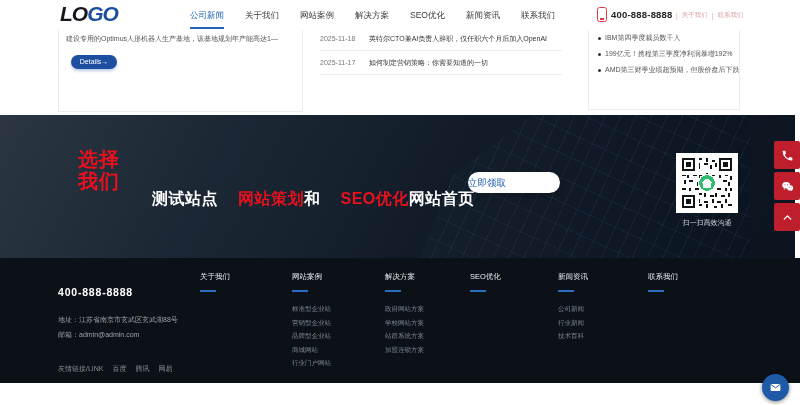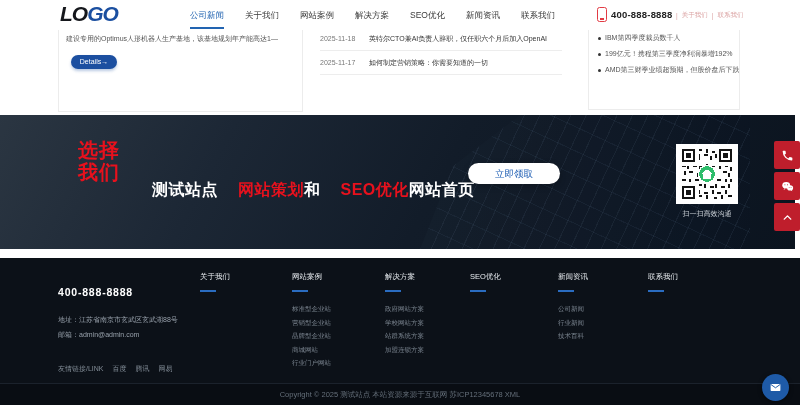--- a/index.html
+++ b/index.html
@@ -39,34 +39,34 @@
   .news-list { position:absolute; left:320px; top:-3px; width:242px; }
   .news-row { display:flex; gap:9px; align-items:center; height:24px; border-bottom:1px solid #ededed; cursor:pointer; }
   .news-date { font-size:7px; color:#777; flex:0 0 40px; }
   .news-title { font-size:7px; color:#333; white-space:nowrap; overflow:hidden; }
   .side-box { position:absolute; left:588px; top:-8px; width:152px; height:88px; background:#fff; border:1px solid #ececec; border-top:none; }
   .side-item { display:flex; align-items:center; gap:4px; margin:0 0 0 9px; height:16px; cursor:pointer; }
   .side-box .side-item:first-child { margin-top:8px; }
   .dot { width:3px; height:3px; border-radius:50%; background:#333; flex:0 0 3px; }
   .side-text { font-size:7px; color:#555; white-space:nowrap; overflow:hidden; }
   
-  .banner { position:absolute; left:0; top:106px; width:795px; height:143px; overflow:hidden;
+  .banner { position:absolute; left:0; top:115px; width:795px; height:143px; overflow:hidden;
     background:linear-gradient(118deg,#2b3642 0%,#1c2735 28%,#121c29 55%,#0b141f 100%); }
   .building { position:absolute; left:420px; top:0; width:330px; height:143px; opacity:.85;
     background:
       repeating-linear-gradient(115deg, rgba(90,110,135,.16) 0 1px, transparent 1px 14px),
       repeating-linear-gradient(25deg, rgba(60,80,105,.20) 0 1px, transparent 1px 22px),
       linear-gradient(100deg,#17212e 0%,#101a27 60%,#0c1522 100%);
     clip-path:polygon(34% 0,100% 0,100% 100%,0 100%,10% 42%); }
   .tagline { position:absolute; left:78px; top:33px; color:#e8111d; font-size:20px; font-weight:800; line-height:22px; letter-spacing:1px; }
   .banner-title { position:absolute; left:152px; top:40px; color:#fff; font-size:26px; font-weight:800; letter-spacing:4.5px; white-space:nowrap; }
   .banner-sub { position:absolute; left:152px; top:74px; font-size:16px; font-weight:600; letter-spacing:.5px; color:#fff; white-space:nowrap; }
   .banner-sub .red { color:#e8111d;margin-left:20px; }
   .cta-btn { position:absolute; left:468px; top:57px; width:92px; height:21px; background:#fff; border-radius:11px;
-    color:#2160b4; font-size:9.5px; text-align:center; line-height:21px; cursor:pointer; box-shadow:0 2px 6px rgba(0,0,0,.25); }
+    color:#2160b4; font-size:9.5px; line-height:21px; cursor:pointer; box-shadow:0 2px 6px rgba(0,0,0,.25); }
   .qr-wrap { position:absolute; left:676px; top:38px; width:62px; }
   .qr-box { width:62px; height:60px; background:#fff; padding:3px; }
   .qr-box svg { width:100%; height:100%; display:block; }
   .qr-caption { margin-top:5px; width:62px; text-align:center; font-size:7px; color:#cfd5db; white-space:nowrap; }
   
   .float-stack { position:absolute; left:774px; top:141px; width:26px; z-index:40; }
   .float-btn { width:26px; height:28px; margin-bottom:3px; background:#bf1e2c; border-radius:2px;
     display:flex; align-items:center; justify-content:center; cursor:pointer; }
   .float-btn svg { width:13px; height:13px; }
   
@@ -255,21 +255,20 @@
         <div>行业新闻</div>
         <div>技术百科</div>
       </div>
     </div>
     <div class="ft-col" style="left:648px">
       <div class="ft-col-title">联系我们</div>
       <div class="ft-col-bar"></div>
     </div>
   </div>
 
-  <div class="bottom-bar">Copyright © 2025 测试站点 本站资源来源于互联网 苏ICP12345678 XML</div>
 
   <div class="mail-fab">
     <svg viewBox="0 0 24 24">
       <rect x="3" y="5.5" width="18" height="13" rx="1.5" fill="#fff"></rect>
       <path d="M3.5 6.5l8.5 6 8.5-6" fill="none" stroke="#1e5aa7" stroke-width="1.8"></path>
     </svg>
   </div>
 
 </div>
 

